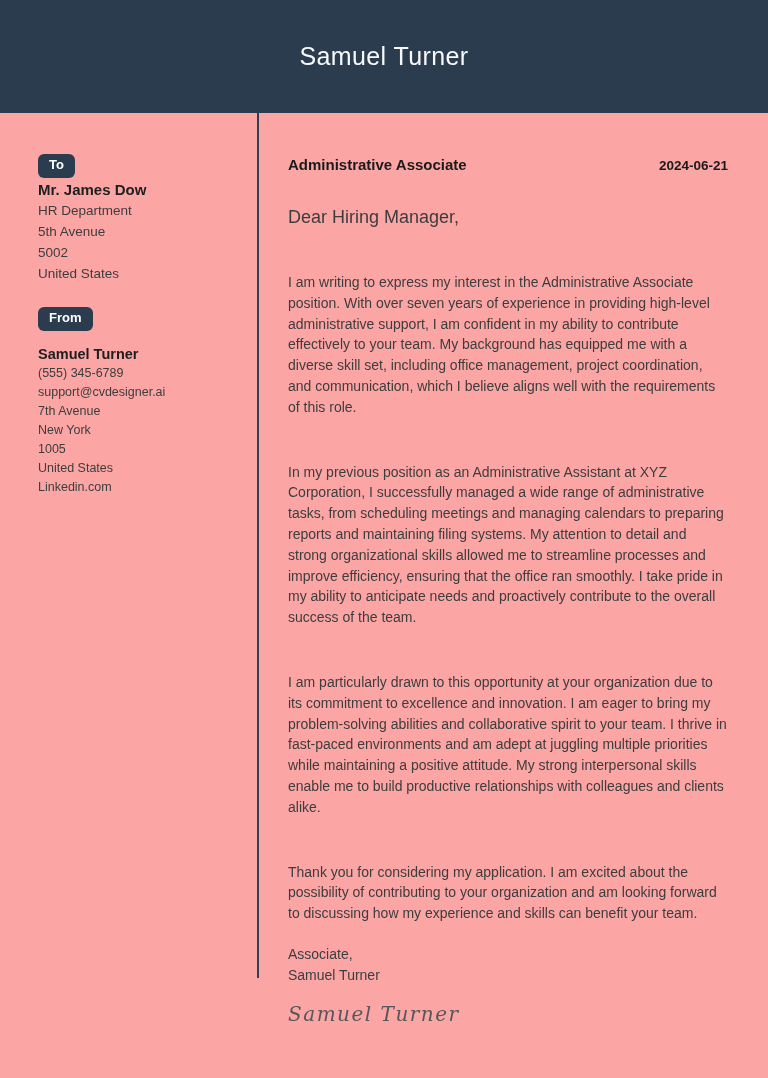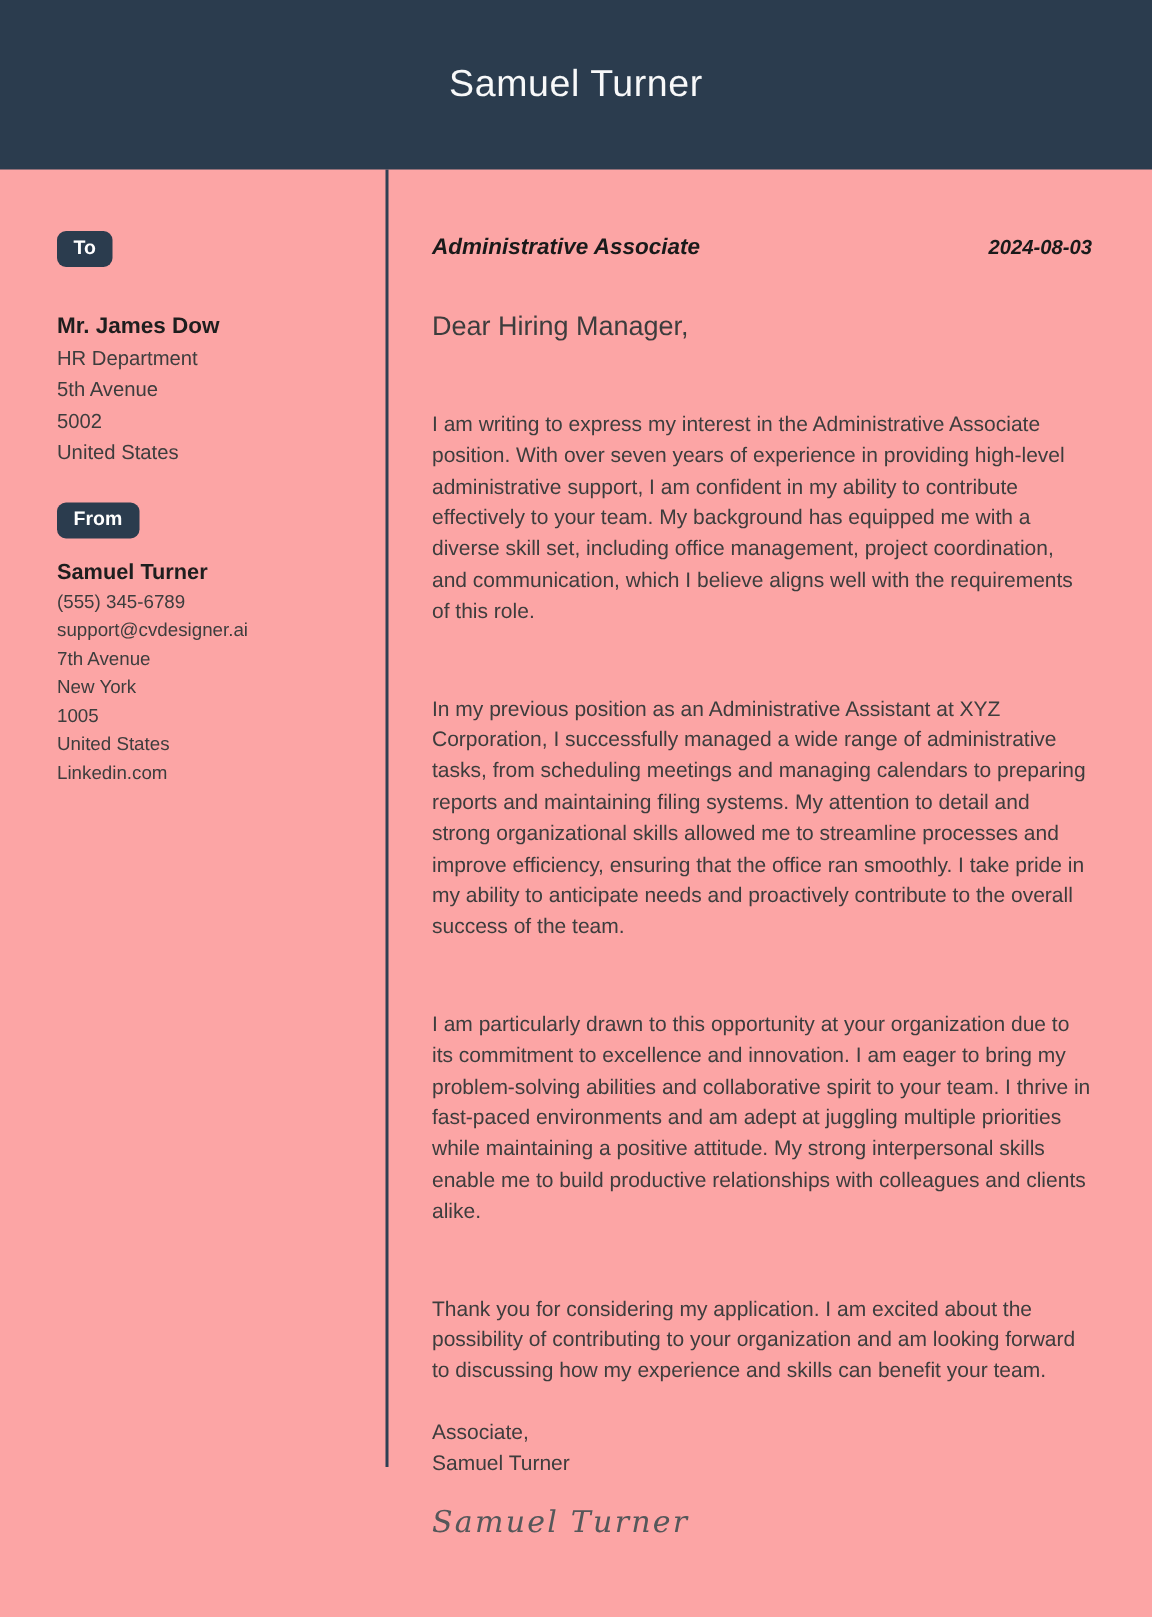--- a/index.html
+++ b/index.html
@@ -52,21 +52,21 @@
     display: inline-block;
     background: #2b3c4e;
     color: #ffffff;
     font-size: 13px;
     font-weight: 700;
     padding: 4px 11px 5px 11px;
     border-radius: 6px;
     line-height: 1.15;
   }
   .recipient-name {
-    margin-top: 29px;
+    margin-top: 1px;
     font-size: 15px;
     font-weight: 700;
     color: #1e1e1e;
     line-height: 21px;
   }
   .addr-line {
     font-size: 13.5px;
     color: #3d3d3d;
     line-height: 21px;
   }
@@ -86,21 +86,20 @@
   
   .main {
     flex: 1;
     padding: 43px 40px 0 31px;
   }
   .title-row {
     display: flex;
     justify-content: space-between;
     align-items: baseline;
     margin-bottom: 34px;
-    font-style: italic;
   }
   .job-title {
     font-size: 15px;
     font-weight: 700;
     color: #1a1a1a;
   }
   .date {
     font-size: 13.5px;
     font-weight: 600;
     color: #1a1a1a;
@@ -169,21 +168,21 @@
       <div class="addr-line-sm">1005</div>
       <div class="addr-line-sm">United States</div>
       <div class="addr-line-sm">Linkedin.com</div>
 
     </div>
 
     <div class="main">
 
       <div class="title-row">
         <span class="job-title">Administrative Associate</span>
-        <span class="date">2024-08-03</span>
+        <span class="date">2024-06-21</span>
       </div>
 
       <div class="greeting">Dear Hiring Manager,</div>
 
       <p class="para">I am writing to express my interest in the Administrative Associate position. With over seven years of experience in providing high-level administrative support, I am confident in my ability to contribute effectively to your team. My background has equipped me with a diverse skill set, including office management, project coordination, and communication, which I believe aligns well with the requirements of this role.</p>
       <p class="para">In my previous position as an Administrative Assistant at XYZ Corporation, I successfully managed a wide range of administrative tasks, from scheduling meetings and managing calendars to preparing reports and maintaining filing systems. My attention to detail and strong organizational skills allowed me to streamline processes and improve efficiency, ensuring that the office ran smoothly. I take pride in my ability to anticipate needs and proactively contribute to the overall success of the team.</p>
       <p class="para tight">I am particularly drawn to this opportunity at your organization due to its commitment to excellence and innovation. I am eager to bring my problem-solving abilities and collaborative spirit to your team. I thrive in fast-paced environments and am adept at juggling multiple priorities while maintaining a positive attitude. My strong interpersonal skills enable me to build productive relationships with colleagues and clients alike.</p>
       <p class="para last">Thank you for considering my application. I am excited about the possibility of contributing to your organization and am looking forward to discussing how my experience and skills can benefit your team.</p>
 
       <div class="closing-line">Associate,</div>

